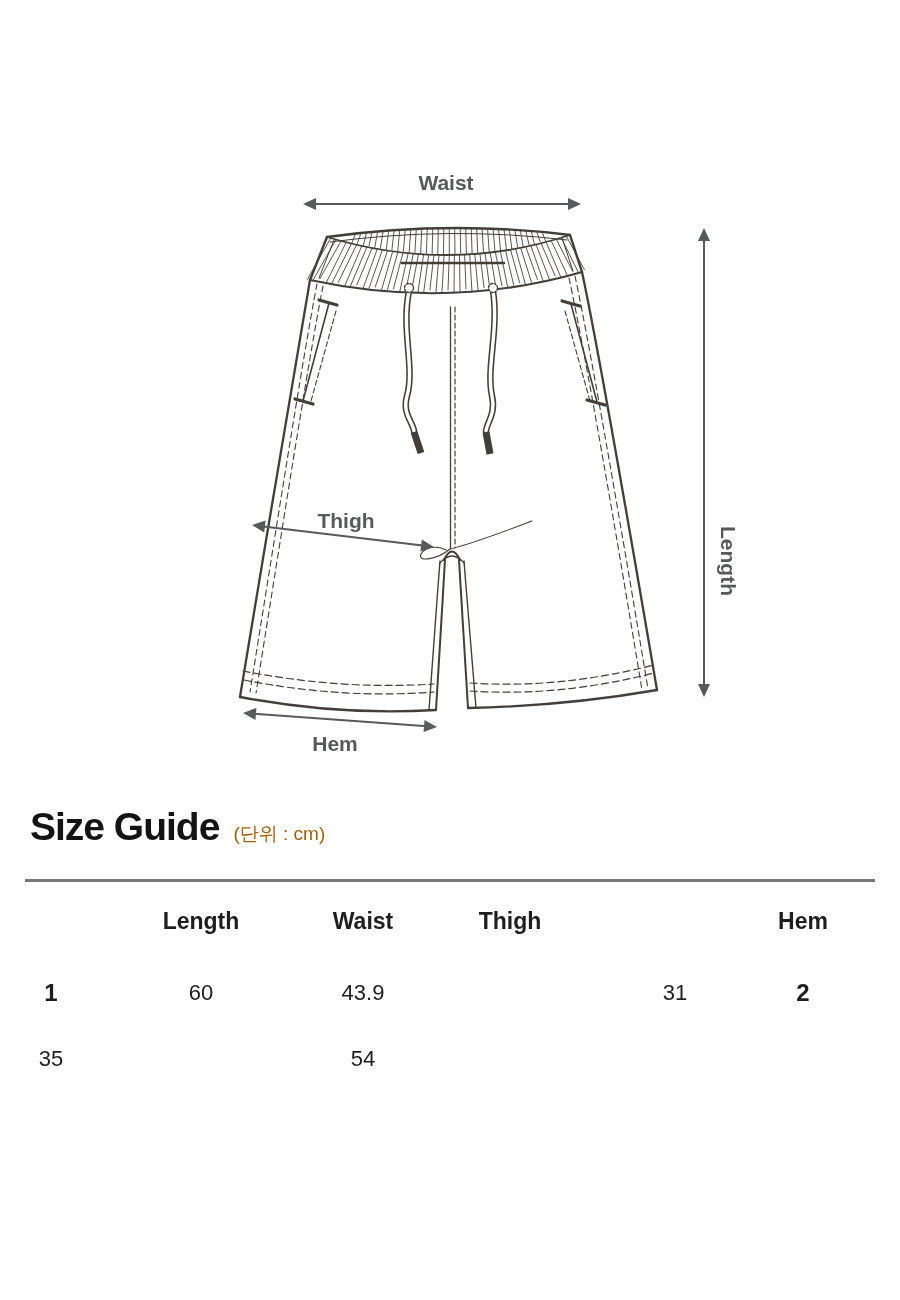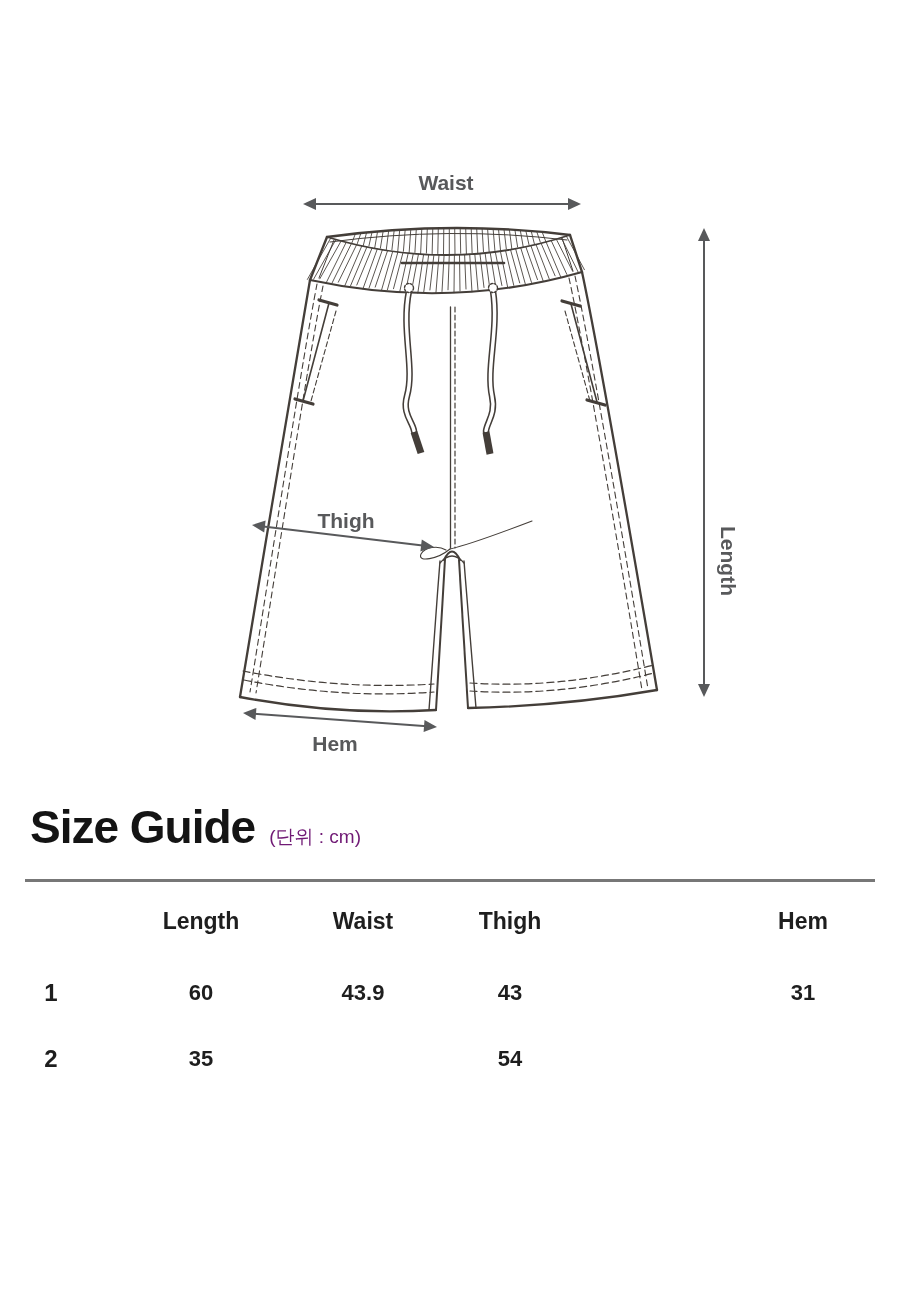--- a/index.html
+++ b/index.html
@@ -7,29 +7,29 @@
        font-family:"Liberation Sans",sans-serif;-webkit-font-smoothing:antialiased;}
 
   
   .diagram-wrap{position:absolute;top:0;left:0;width:900px;height:790px;}
   svg text{font-family:"Liberation Sans",sans-serif;}
   .annot-label{font-size:21px;font-weight:bold;fill:#58595b;}
 
   
   .size-guide{position:absolute;top:802px;left:25px;width:850px;}
   .sg-head{display:flex;align-items:baseline;padding-left:5px;}
-  .sg-title{font-size:46px;font-weight:800;color:#141414;letter-spacing:-1px;line-height:50px;margin:0;}
-  .sg-unit{font-size:19px;color:#701a75;margin-left:14px;font-weight:400;}
+  .sg-title{font-size:39px;font-weight:800;color:#141414;letter-spacing:-1px;line-height:50px;margin:0;}
+  .sg-unit{font-size:19px;color:#a16207;margin-left:14px;font-weight:400;}
   .sg-rule{height:3px;background:#777777;margin-top:27px;border:none;}
   .sg-table{display:grid;grid-template-columns:52px 248px 76px 218px 112px 144px;
             grid-template-rows:78px 66px 66px;align-items:center;}
   .cell{text-align:center;width:100%;color:#1e1e1e;}
   .col-header{font-size:23px;font-weight:bold;}
   .size-cell{font-size:24px;font-weight:bold;}
-  .value-cell{font-size:22px;font-weight:700;}
+  .value-cell{font-size:22px;font-weight:400;}
 </style>
 </head>
 <body>
 
 <div class="diagram-wrap">
 <svg viewBox="0 0 900 790" width="900" height="790">
 
   <g stroke="#443e39" fill="none" stroke-linecap="round">
 
     <g id="ribs" stroke="#4a443e" stroke-width="1" opacity="0.9">
@@ -242,21 +242,20 @@
     <div class="cell col-header"></div>
     <div class="cell col-header">Length</div>
     <div class="cell col-header">Waist</div>
     <div class="cell col-header">Thigh</div>
     <div class="cell"></div>
     <div class="cell col-header">Hem</div>
 
     <div class="cell size-cell">1</div>
     <div class="cell value-cell">60</div>
     <div class="cell value-cell">43.9</div>
-    <div class="cell value-cell">43</div>
     <div class="cell"></div>
     <div class="cell value-cell">31</div>
 
     <div class="cell size-cell">2</div>
     <div class="cell value-cell">35</div>
     <div class="cell"></div>
     <div class="cell value-cell">54</div>
   </div>
 </div>
 

